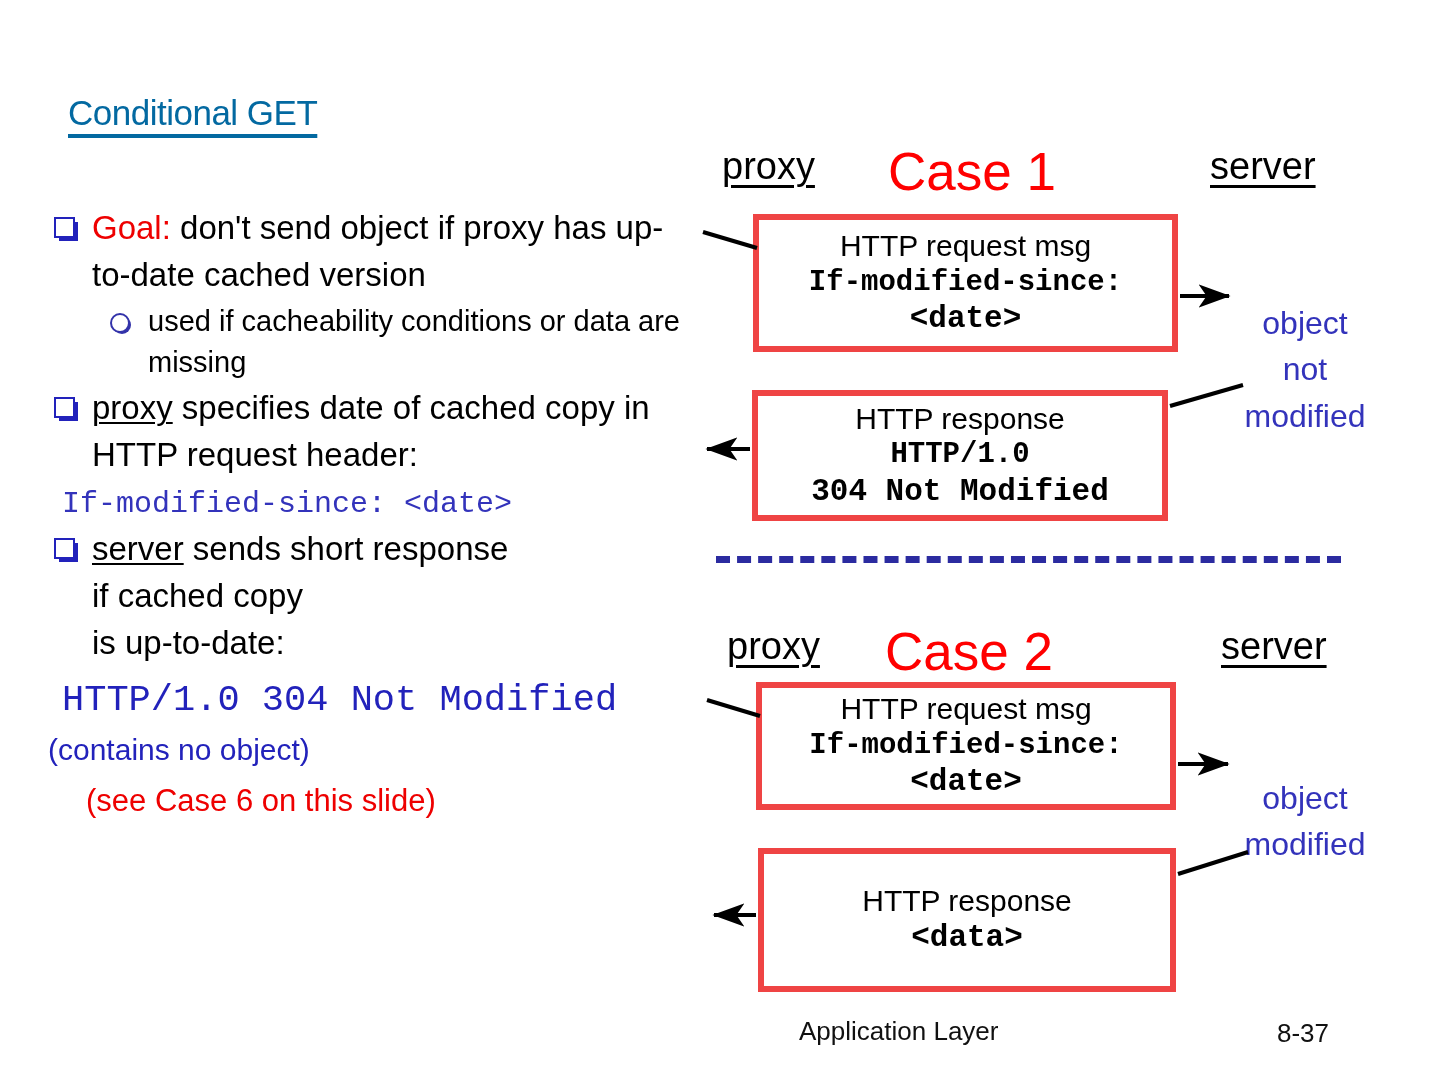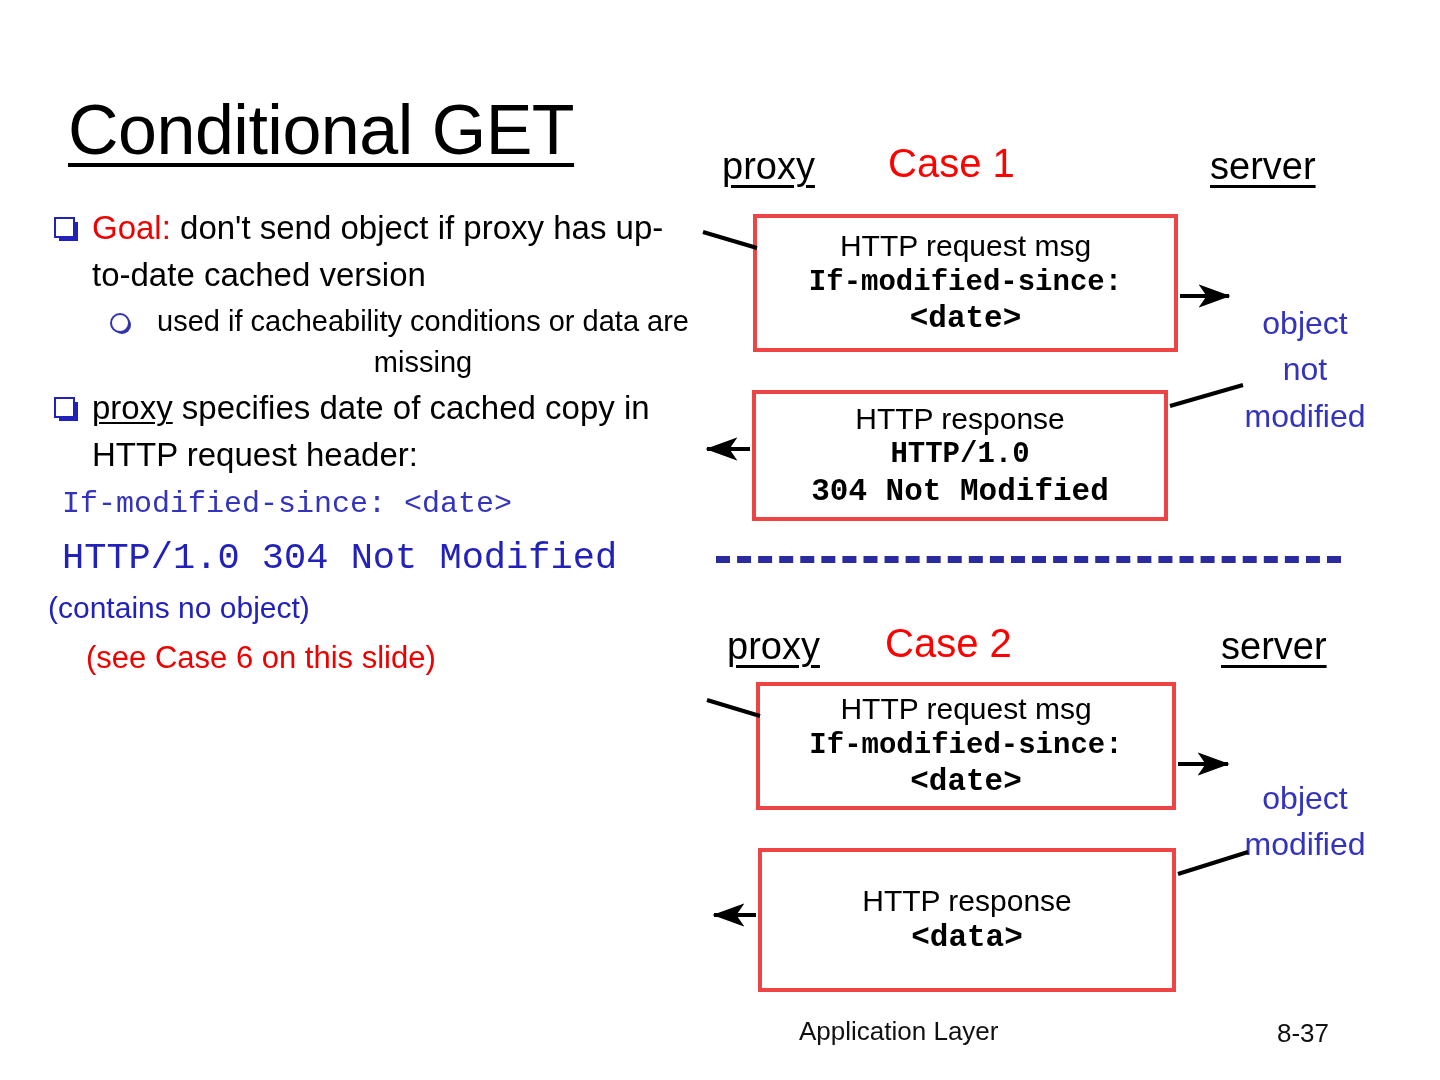--- a/index.html
+++ b/index.html
@@ -15,23 +15,23 @@
     overflow: hidden;
     font-family: "Liberation Sans", sans-serif;
     color: #000000;
   }
 
   
   #slide-title {
     position: absolute;
     left: 68px;
     top: 95px;
-    font-size: 70px;
+    font-size: 35px;
     line-height: 1.0;
-    color: #000000;
+    color: #0369a1;
     text-decoration: underline;
     text-underline-offset: 9px;
     text-decoration-thickness: 4px;
     white-space: nowrap;
     letter-spacing: -0.5px;
   }
 
   
   #left-col {
     position: absolute;
@@ -40,21 +40,20 @@
     width: 650px;
   }
   .bullet-row {
     position: relative;
     display: block;
     padding-left: 44px;
     margin-bottom: 2px;
   }
   .bullet-row.sub {
     padding-left: 100px;
-    text-align: center;
   }
   .mark-square {
     position: absolute;
     left: 6px;
     top: 12px;
     width: 17px;
     height: 17px;
     border: 2px solid #2222BB;
     background: #ffffff;
     box-shadow: 4px 4px 0 -1px #2222BB;
@@ -107,36 +106,36 @@
   .red-note {
     color: #EE0000;
     font-size: 31px;
     line-height: 1.3;
     margin: 10px 0 0 38px;
   }
 
   
   .case-label {
     position: absolute;
-    font-size: 40px;
+    font-size: 53px;
     color: #FF0000;
     white-space: nowrap;
   }
   .node-label {
     position: absolute;
     font-size: 38px;
     color: #000000;
     text-decoration: underline;
     text-underline-offset: 6px;
     text-decoration-thickness: 3px;
     white-space: nowrap;
   }
   .msgbox {
     position: absolute;
-    border: 4px solid #ef4444;
+    border: 6px solid #ef4444;
     background: #ffffff;
     box-sizing: border-box;
     text-align: center;
     display: flex;
     flex-direction: column;
     justify-content: center;
   }
   .msgbox .l1 {
     font-size: 30px;
     line-height: 1.22;
@@ -211,20 +210,24 @@
       <span class="b-text small">used if cacheability conditions or data are missing</span>
     </div>
 
     <div class="bullet-row">
       <span class="mark-square"></span>
       <span class="b-text"><span class="udl">proxy</span><span> specifies date of cached copy in HTTP request header:</span></span>
     </div>
 
     <div class="mono-line">If-modified-since: &lt;date&gt;</div>
 
+    <div class="bullet-row">
+      <span class="mark-square"></span>
+      <span class="b-text"><span class="udl">server</span><span> sends short response</span><br><span>if cached copy</span><br><span>is up-to-date:</span></span>
+    </div>
 
     <div class="blue-mono">HTTP/1.0 304 Not Modified</div>
     <div class="blue-line">(contains no object)</div>
     <div class="red-note">(see Case 6 on this slide)</div>
   </div>
 
   <div class="node-label" style="left:722px; top:145px;">proxy</div>
   <div class="case-label" style="left:888px; top:141px;">Case 1</div>
   <div class="node-label" style="left:1210px; top:145px;">server</div>
 

